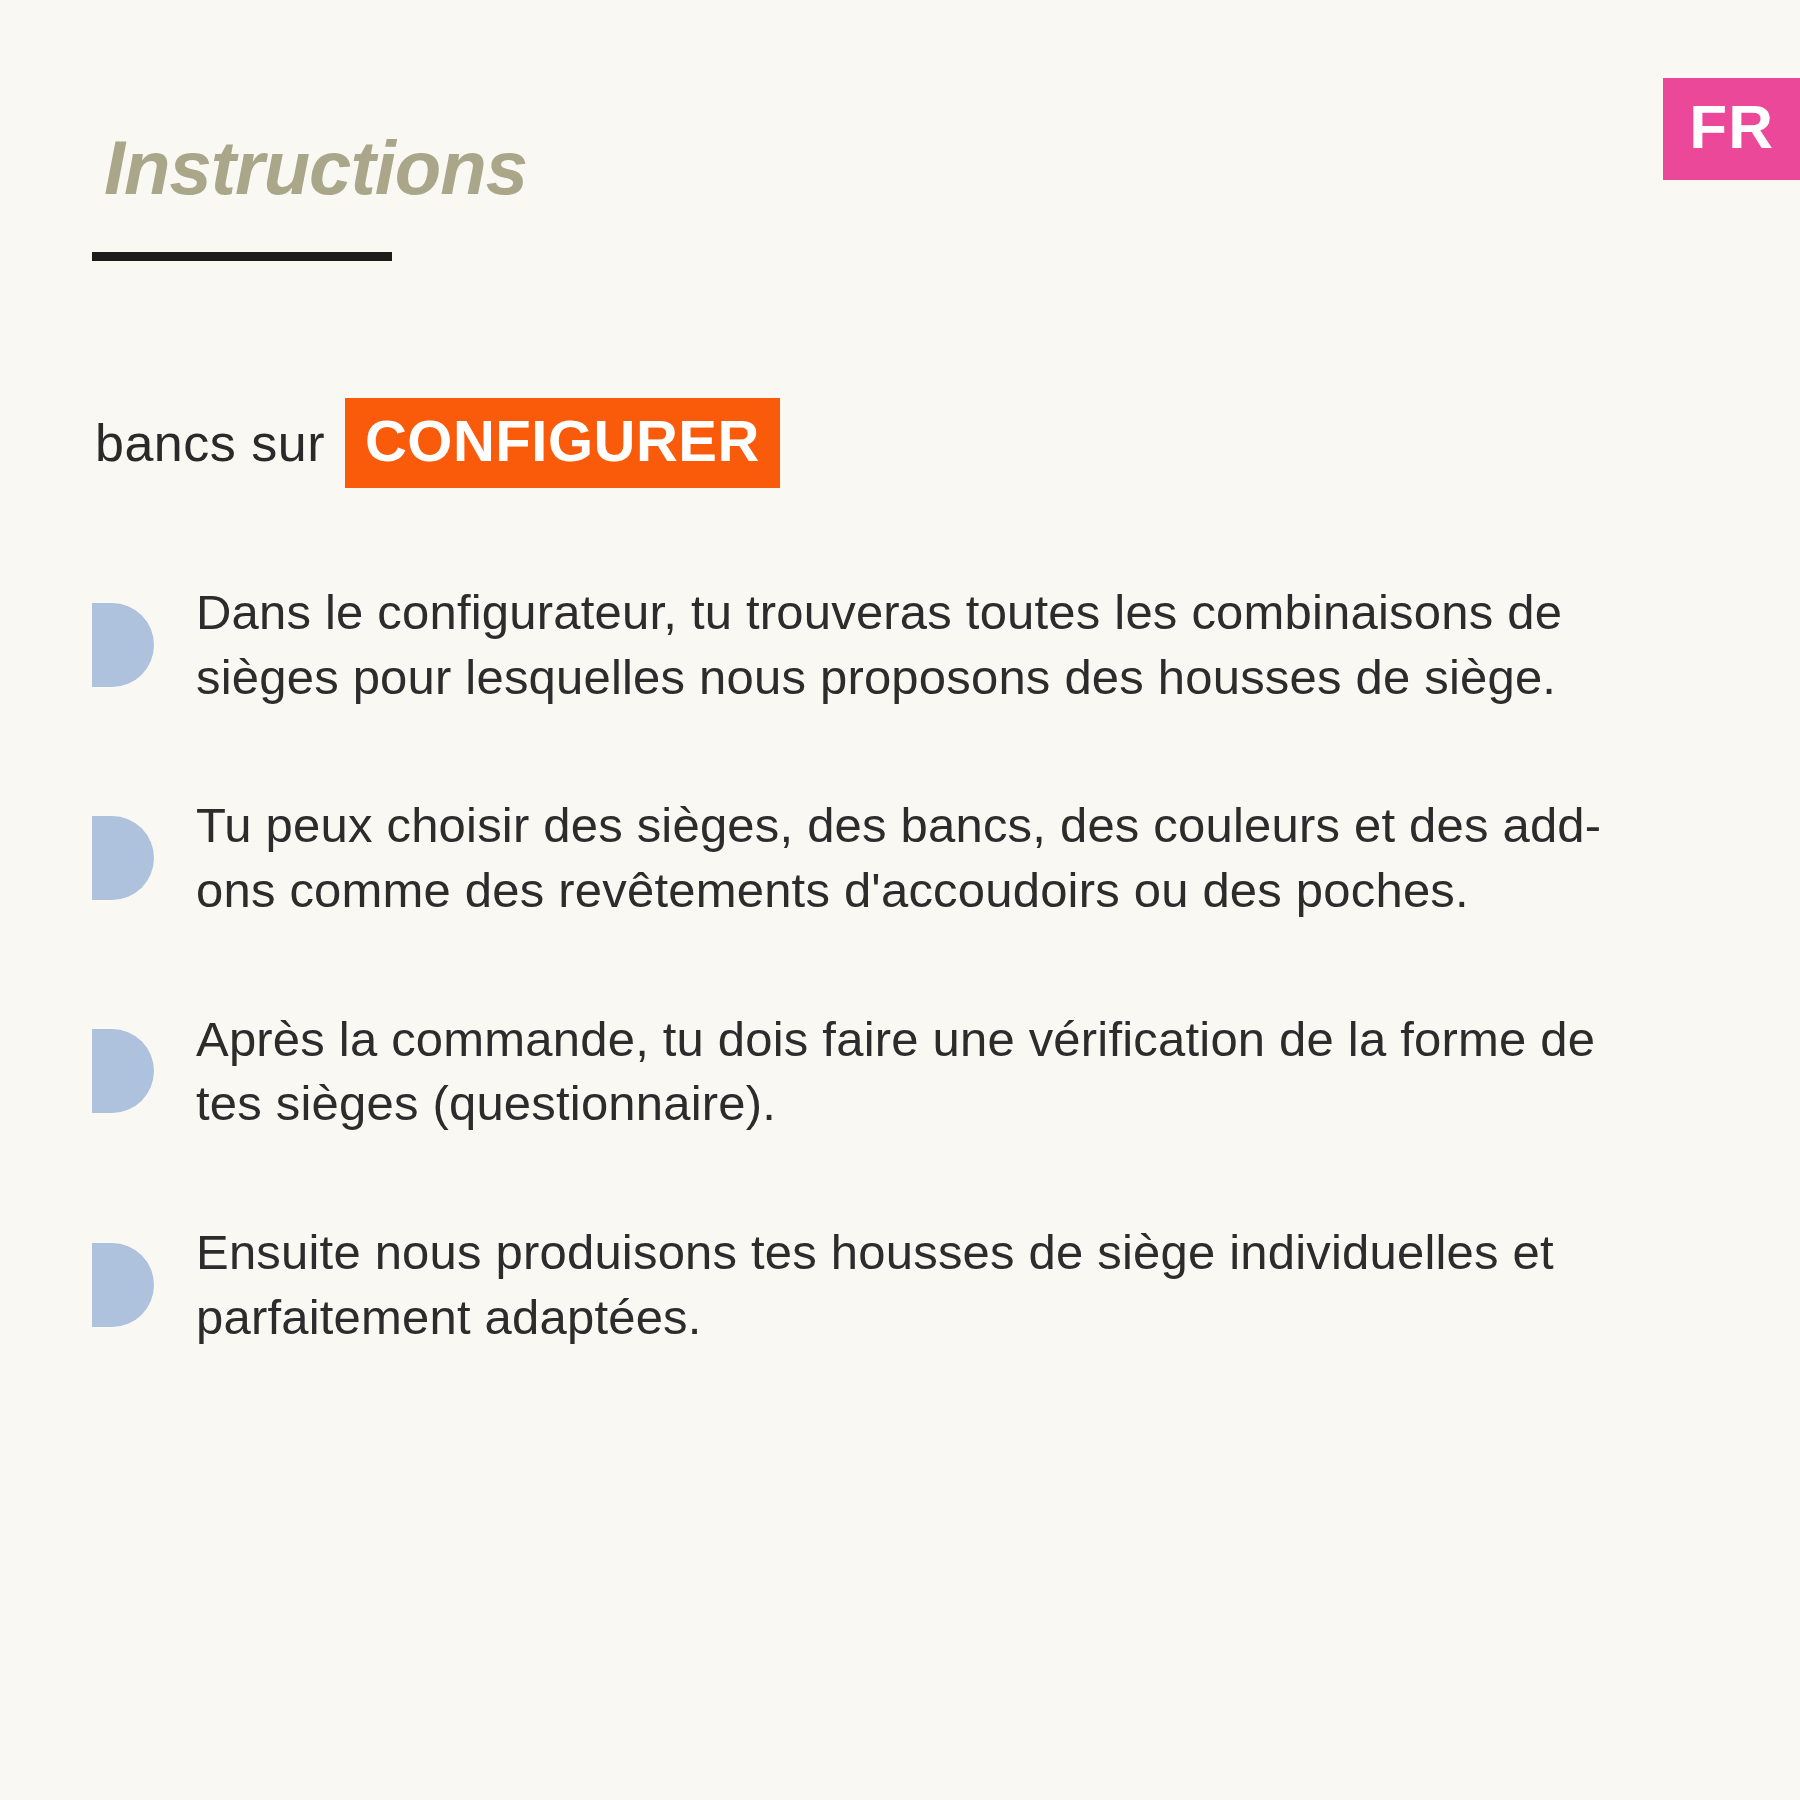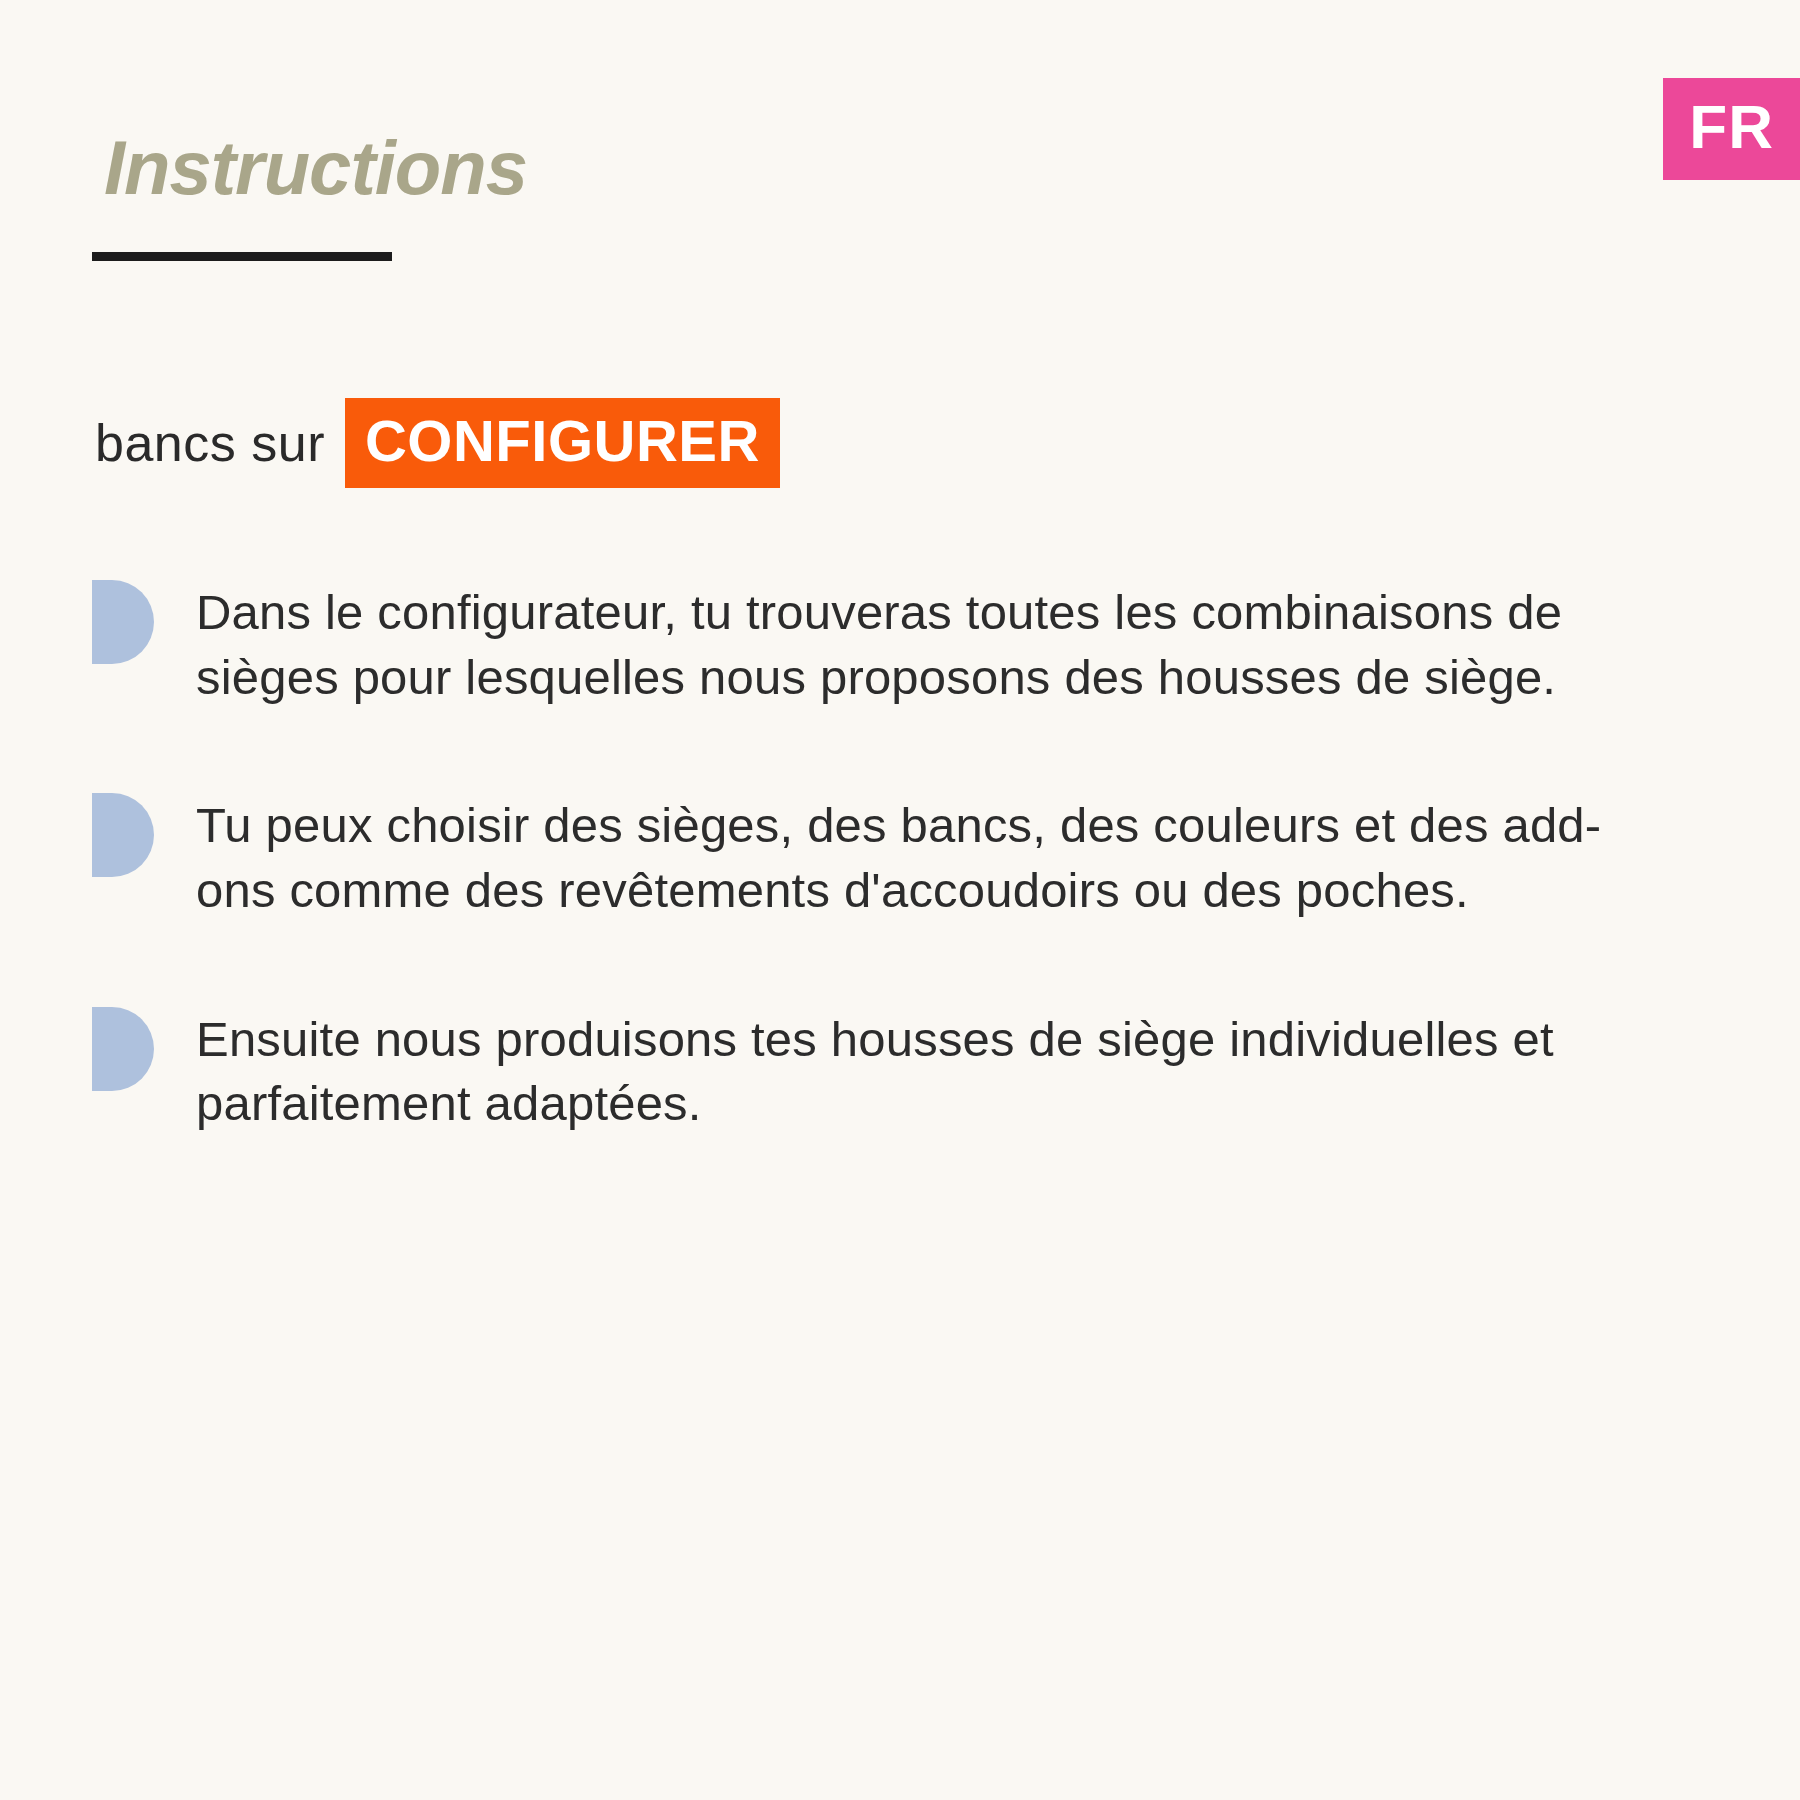--- a/index.html
+++ b/index.html
@@ -90,20 +90,21 @@
 
   
   .bullets {
     position: absolute;
     left: 92px;
     top: 580px;
     right: 90px;
   }
   .bullet-row {
     display: flex;
+    align-items: center;
     margin-bottom: 84px;
   }
   .bullet-row:last-child {
     margin-bottom: 0;
   }
   .bullet-marker {
     flex: 0 0 auto;
     width: 62px;
     height: 84px;
     background: #aec1dd;
@@ -143,20 +144,24 @@
     <div class="bullet-row">
       <span class="bullet-marker"></span>
       <span class="bullet-text">Dans le configurateur, tu trouveras toutes les combinaisons de sièges pour lesquelles nous proposons des housses de siège.</span>
     </div>
 
     <div class="bullet-row">
       <span class="bullet-marker"></span>
       <span class="bullet-text">Tu peux choisir des sièges, des bancs, des couleurs et des add-ons comme des revêtements d'accoudoirs ou des poches.</span>
     </div>
 
+    <div class="bullet-row">
+      <span class="bullet-marker"></span>
+      <span class="bullet-text">Après la commande, tu dois faire une vérification de la forme de tes sièges (questionnaire).</span>
+    </div>
 
     <div class="bullet-row">
       <span class="bullet-marker"></span>
       <span class="bullet-text">Ensuite nous produisons tes housses de siège individuelles et parfaitement adaptées.</span>
     </div>
 
   </div>
 
 </div>
 

